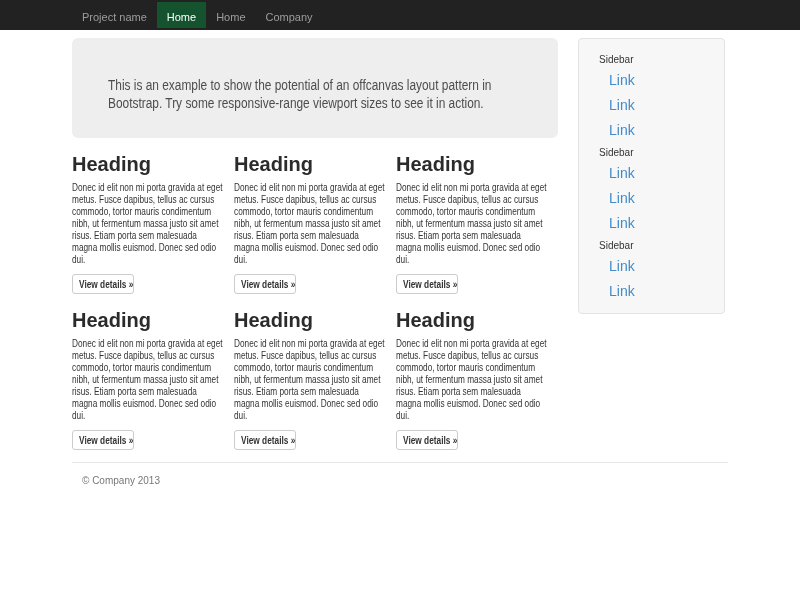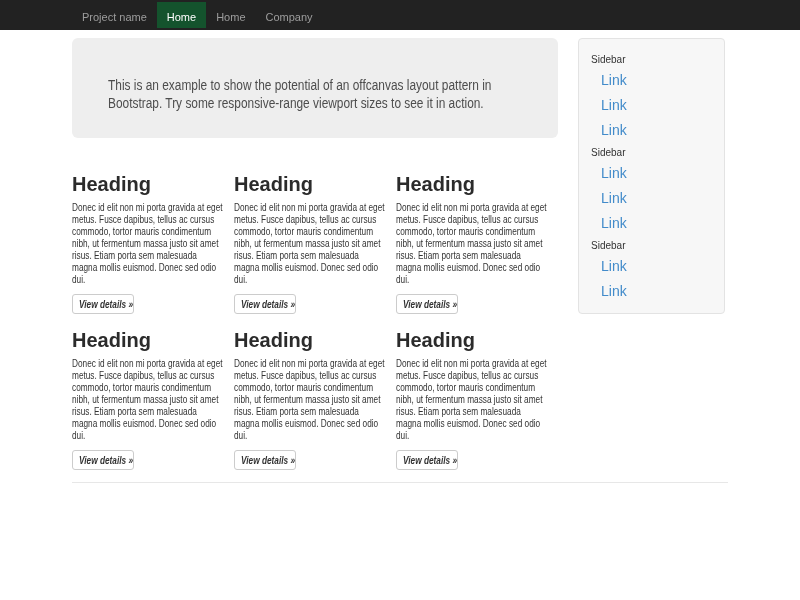--- a/index.html
+++ b/index.html
@@ -48,44 +48,44 @@
   .jumbotron p.lead {
     margin: 0; width: 460px;
     font-size: 14px; line-height: 18px; font-weight: 400; color: #4d4d4d;
     transform: scaleX(0.85); transform-origin: 0 0;
   }
 
   
   .sidebar {
     flex: 0 0 147px; width: 147px; align-self: flex-start;
     background: #f7f7f7; border: 1px solid #e3e3e3; border-radius: 4px;
-    padding: 10px 0;
+    padding: 10px 8px;
   }
   .sb-heading { font-size: 10px; color: #333; padding: 5px 12px 2px 12px; }
   .sb-link {
     display: block; font-size: 14px; color: #428bca;
     padding: 4.5px 0 4.5px 22px; text-decoration: none; cursor: pointer;
   }
 
   
-  .cards-grid { display: grid; grid-template-columns: 162px 162px 162px; margin-top: 20px; }
+  .cards-grid { display: grid; grid-template-columns: 162px 162px 162px; }
   .card h2 {
     margin: 14px 0 6px 0;
     font-size: 20px; line-height: 24px; font-weight: 600; color: #2b2b2b;
   }
   .card p.card-text {
     margin: 0 0 8px 0; width: 184px;
     font-size: 10px; line-height: 12px; color: #333;
     transform: scaleX(0.826); transform-origin: 0 0;
   }
   .btn {
     display: block; position: relative;
     width: 62px; height: 20px;
     background: #ffffff; border: 1px solid #cccccc; border-radius: 3px;
-    cursor: pointer; padding: 0; font-style: italic;
+    cursor: pointer; padding: 0;
   }
   .btn .btn-label {
     position: absolute; left: 6px; top: 50%;
     transform: translateY(-50%) scaleX(0.83); transform-origin: 0 50%;
     font-size: 10px; font-weight: 600; color: #333; white-space: nowrap;
     font-family: "Liberation Sans", "DejaVu Sans", sans-serif;
   }
 
   
   hr.footer-divider {
@@ -178,13 +178,16 @@
       <div class="sb-group">
         <div class="sb-heading">Sidebar</div>
         <a class="sb-link">Link</a>
         <a class="sb-link">Link</a>
       </div>
     </aside>
 
   </div>
 
   <hr class="footer-divider">
+  <footer>
+    <p>© Company 2013</p>
+  </footer>
 </div>
 
 </body></html>

